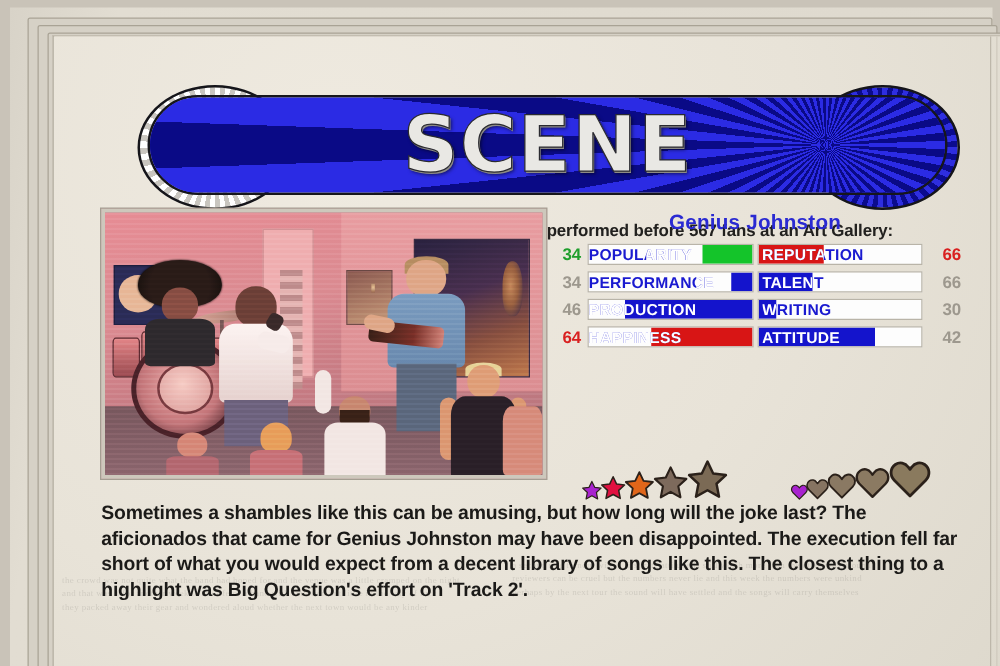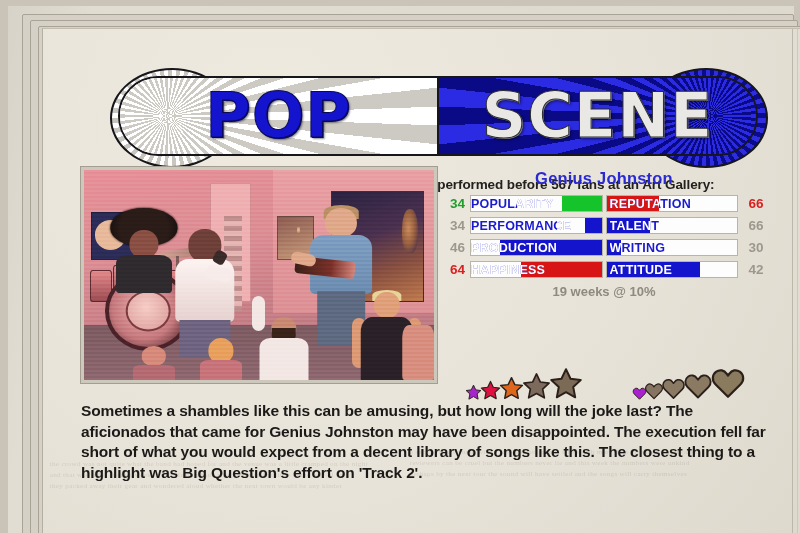--- a/index.html
+++ b/index.html
@@ -195,21 +195,21 @@
   .stats{position:absolute;left:396px;top:140px;width:330px;}
   .band-name{
     text-align:center;font-size:16.5px;font-weight:bold;color:#2a2ad2;
     margin-bottom:6px;letter-spacing:.2px;
   }
   .stat-row{display:flex;align-items:center;height:19px;margin-bottom:3px;}
   .stat-num{
     width:26px;font-size:13.5px;font-weight:bold;text-align:center;flex:0 0 26px;
   }
   .stat-num.left{text-align:right;padding-right:5px;}
-  .stat-num.right{text-align:center;padding-left:5px;}
+  .stat-num.right{text-align:right;padding-left:5px;}
   .num-green{color:#1f9e2c;}
   .num-red{color:#d92020;}
   .num-grey{color:#9d988e;}
 
   .bar{
     position:relative;flex:1 1 0;height:17px;background:#fdfdfd;
     border:1px solid #b9b4a8;box-sizing:border-box;overflow:hidden;
   }
   .bar + .bar{margin-left:3px;}
   .fill{position:absolute;top:0;height:100%;}
@@ -259,23 +259,20 @@
 and that was it for another week in the life of a band with ambition but little in the way of luck
 they packed away their gear and wondered aloud whether the next town would be any kinder</div>
       <div class="ghost g2">a second rate turnout with a first rate attitude is still worth more than the other way around
 reviewers can be cruel but the numbers never lie and this week the numbers were unkind
 perhaps by the next tour the sound will have settled and the songs will carry themselves</div>
 
       <div class="logo-wrap">
         <div class="logo-sun sun-left"></div>
         <div class="logo-sun sun-right"></div>
         <div class="logo-bar">
-          <div class="logo-half left">
-            <span class="logo-text pop">POP</span>
-          </div>
           <div class="logo-half right">
             <span class="logo-text scene">SCENE</span>
           </div>
         </div>
       </div>
 
       <div class="headline">On the 1st week of February, Brad White's Band performed before 567 fans at an Art Gallery:</div>
 
       <div class="photo-frame">
         <div class="photo">
@@ -418,21 +415,20 @@
               </div>
               <div class="bar rbar">
                 <div class="fill blue" style="width:72%"></div>
                 <div class="bar-label">
                   <span>ATTITUDE<span class="over" style="left: 0px; width: 62.4844px;">ATTITUDE</span></span>
                 </div>
               </div>
               <div class="stat-num right num-grey">42</div>
             </div>
           </div>
-        <div class="weeks">19 weeks @ 10%</div>
       </div>
 
       <div class="ratings" style="top:330px;">
         <div class="rating-group" id="star-group">
             <span style="display: inline-block; margin-right: -2px;">
               <svg class="icon-shape" width="17" height="17" viewBox="0 0 24 24">
                 <path d="M12 1.6 15.2 8.3 22.4 9.2 17.1 14.1 18.5 21.4 12 17.8 5.5 21.4 6.9 14.1 1.6 9.2 8.8 8.3Z" fill="#a822cf" stroke="#2b211a" stroke-width="1.4" stroke-linejoin="round"></path>
               </svg>
             </span>
             <span style="display: inline-block; margin-right: -2px;">

